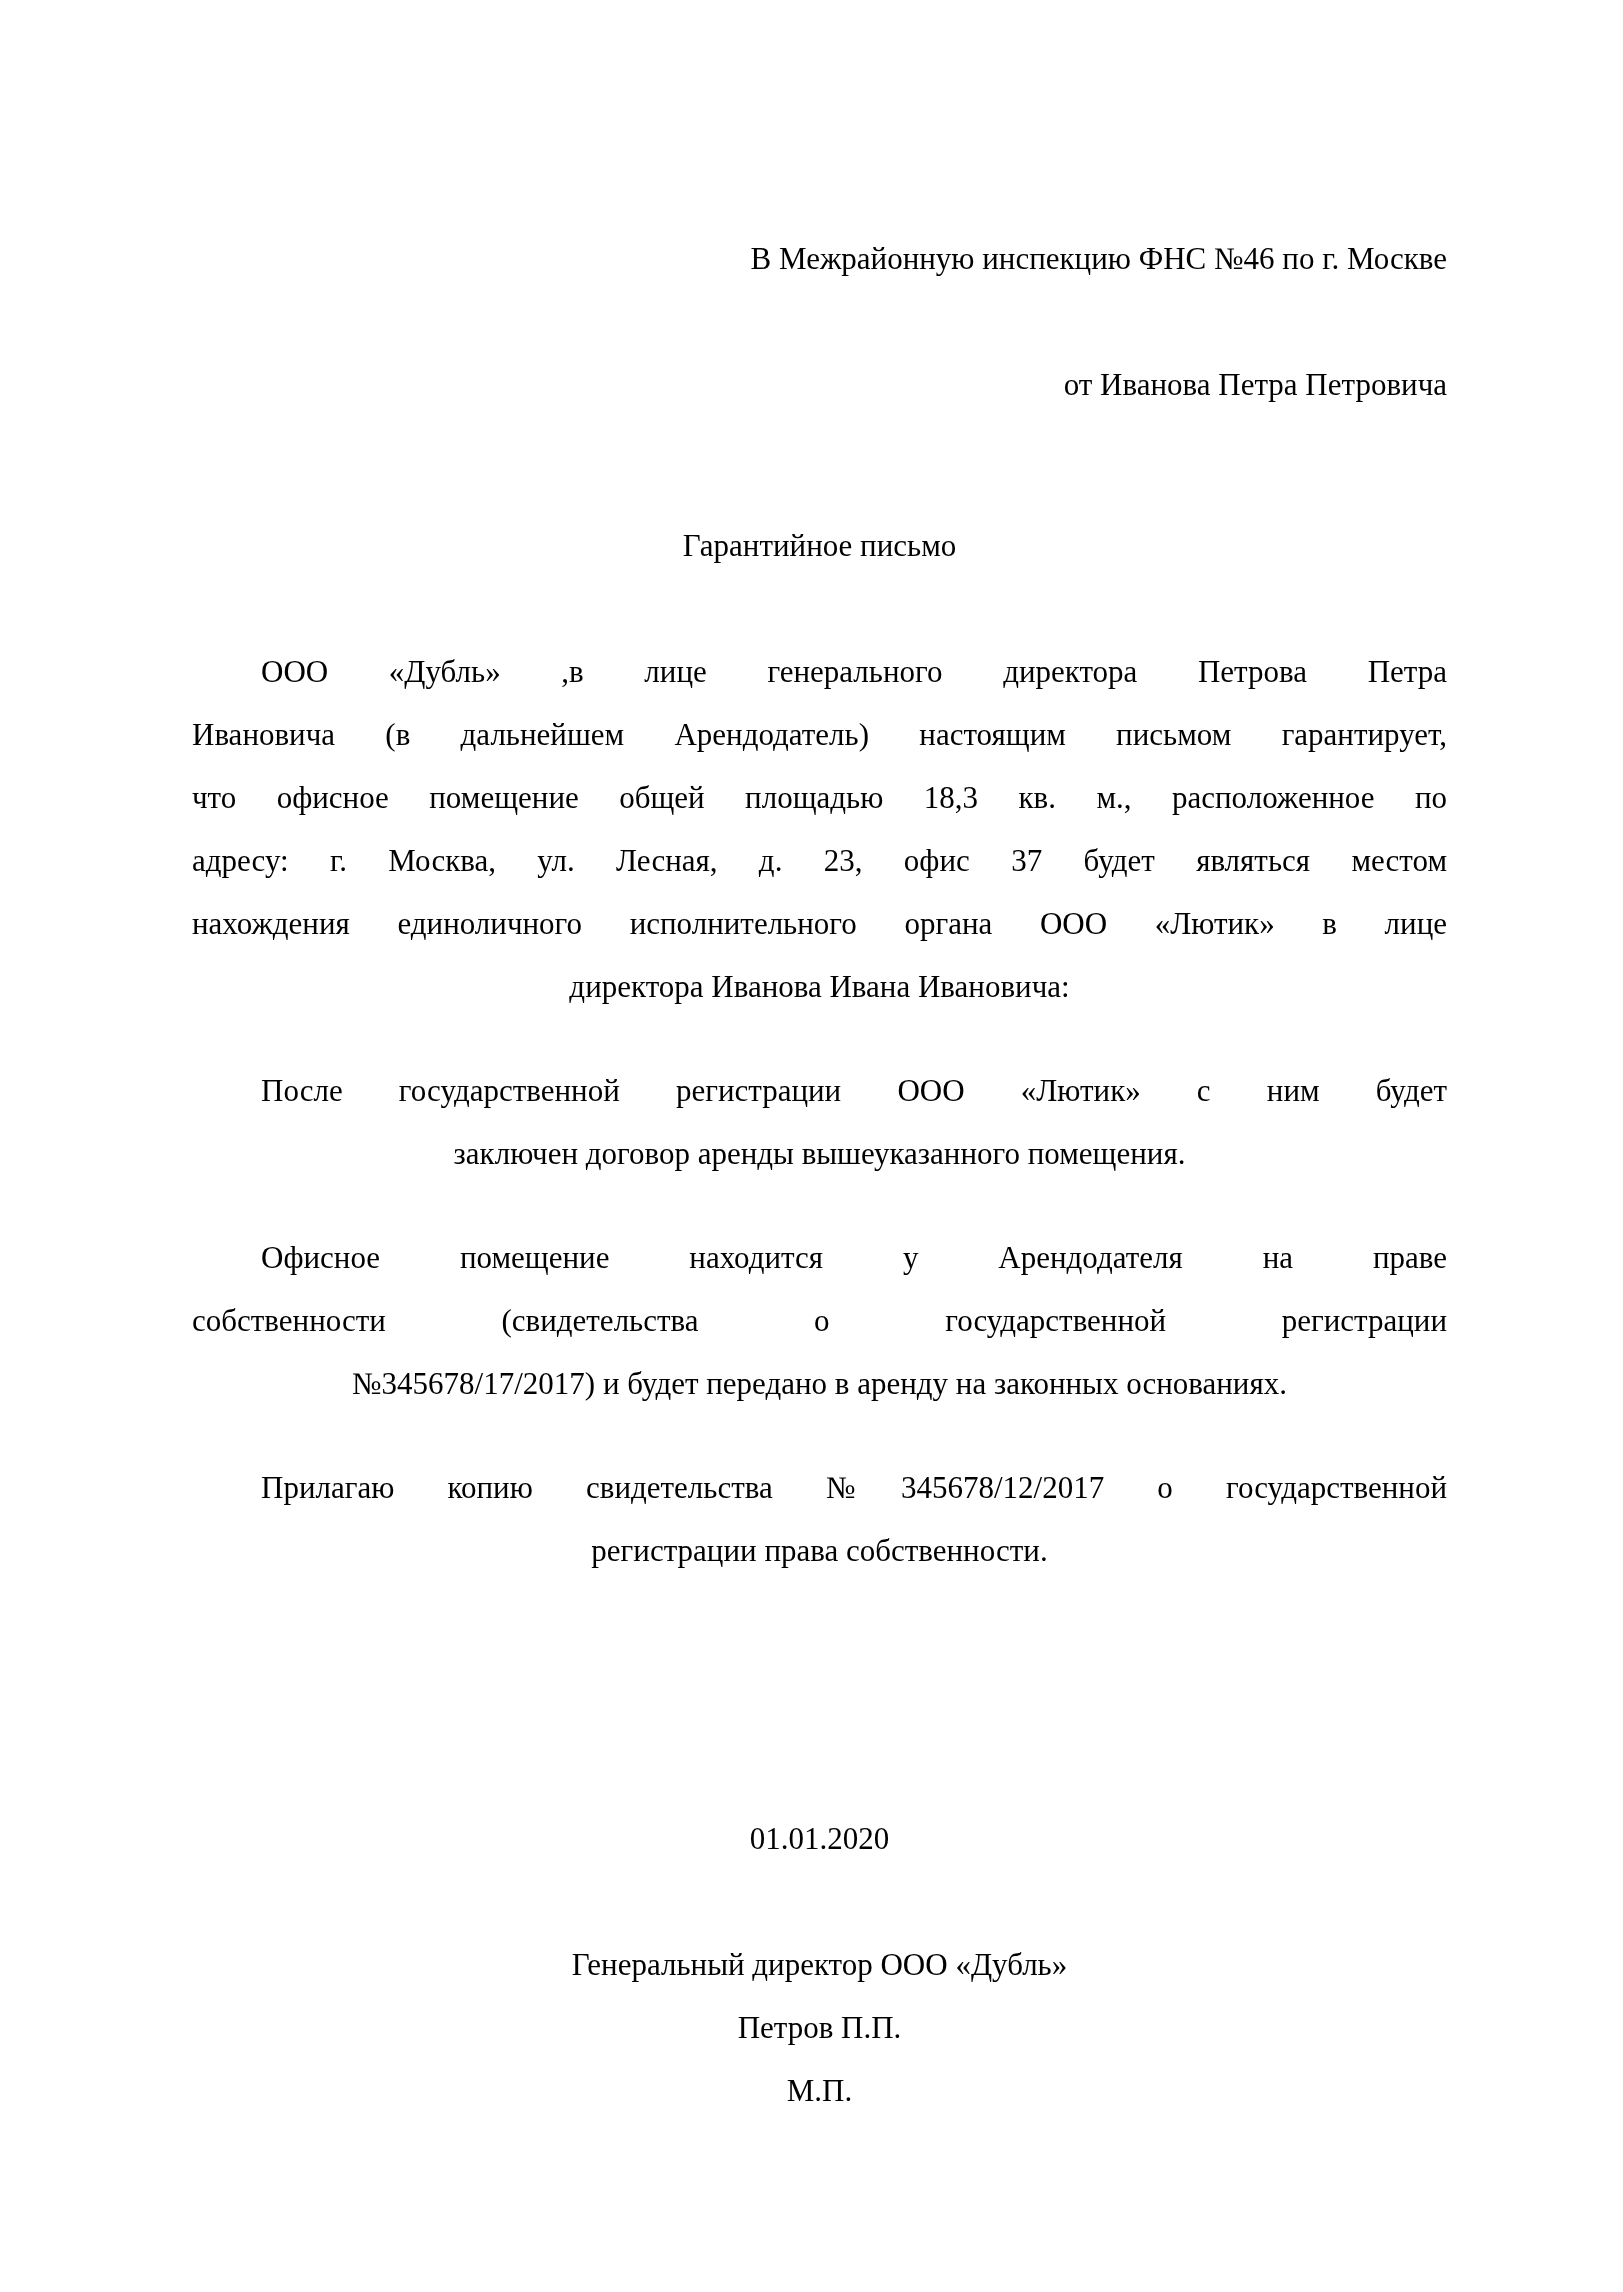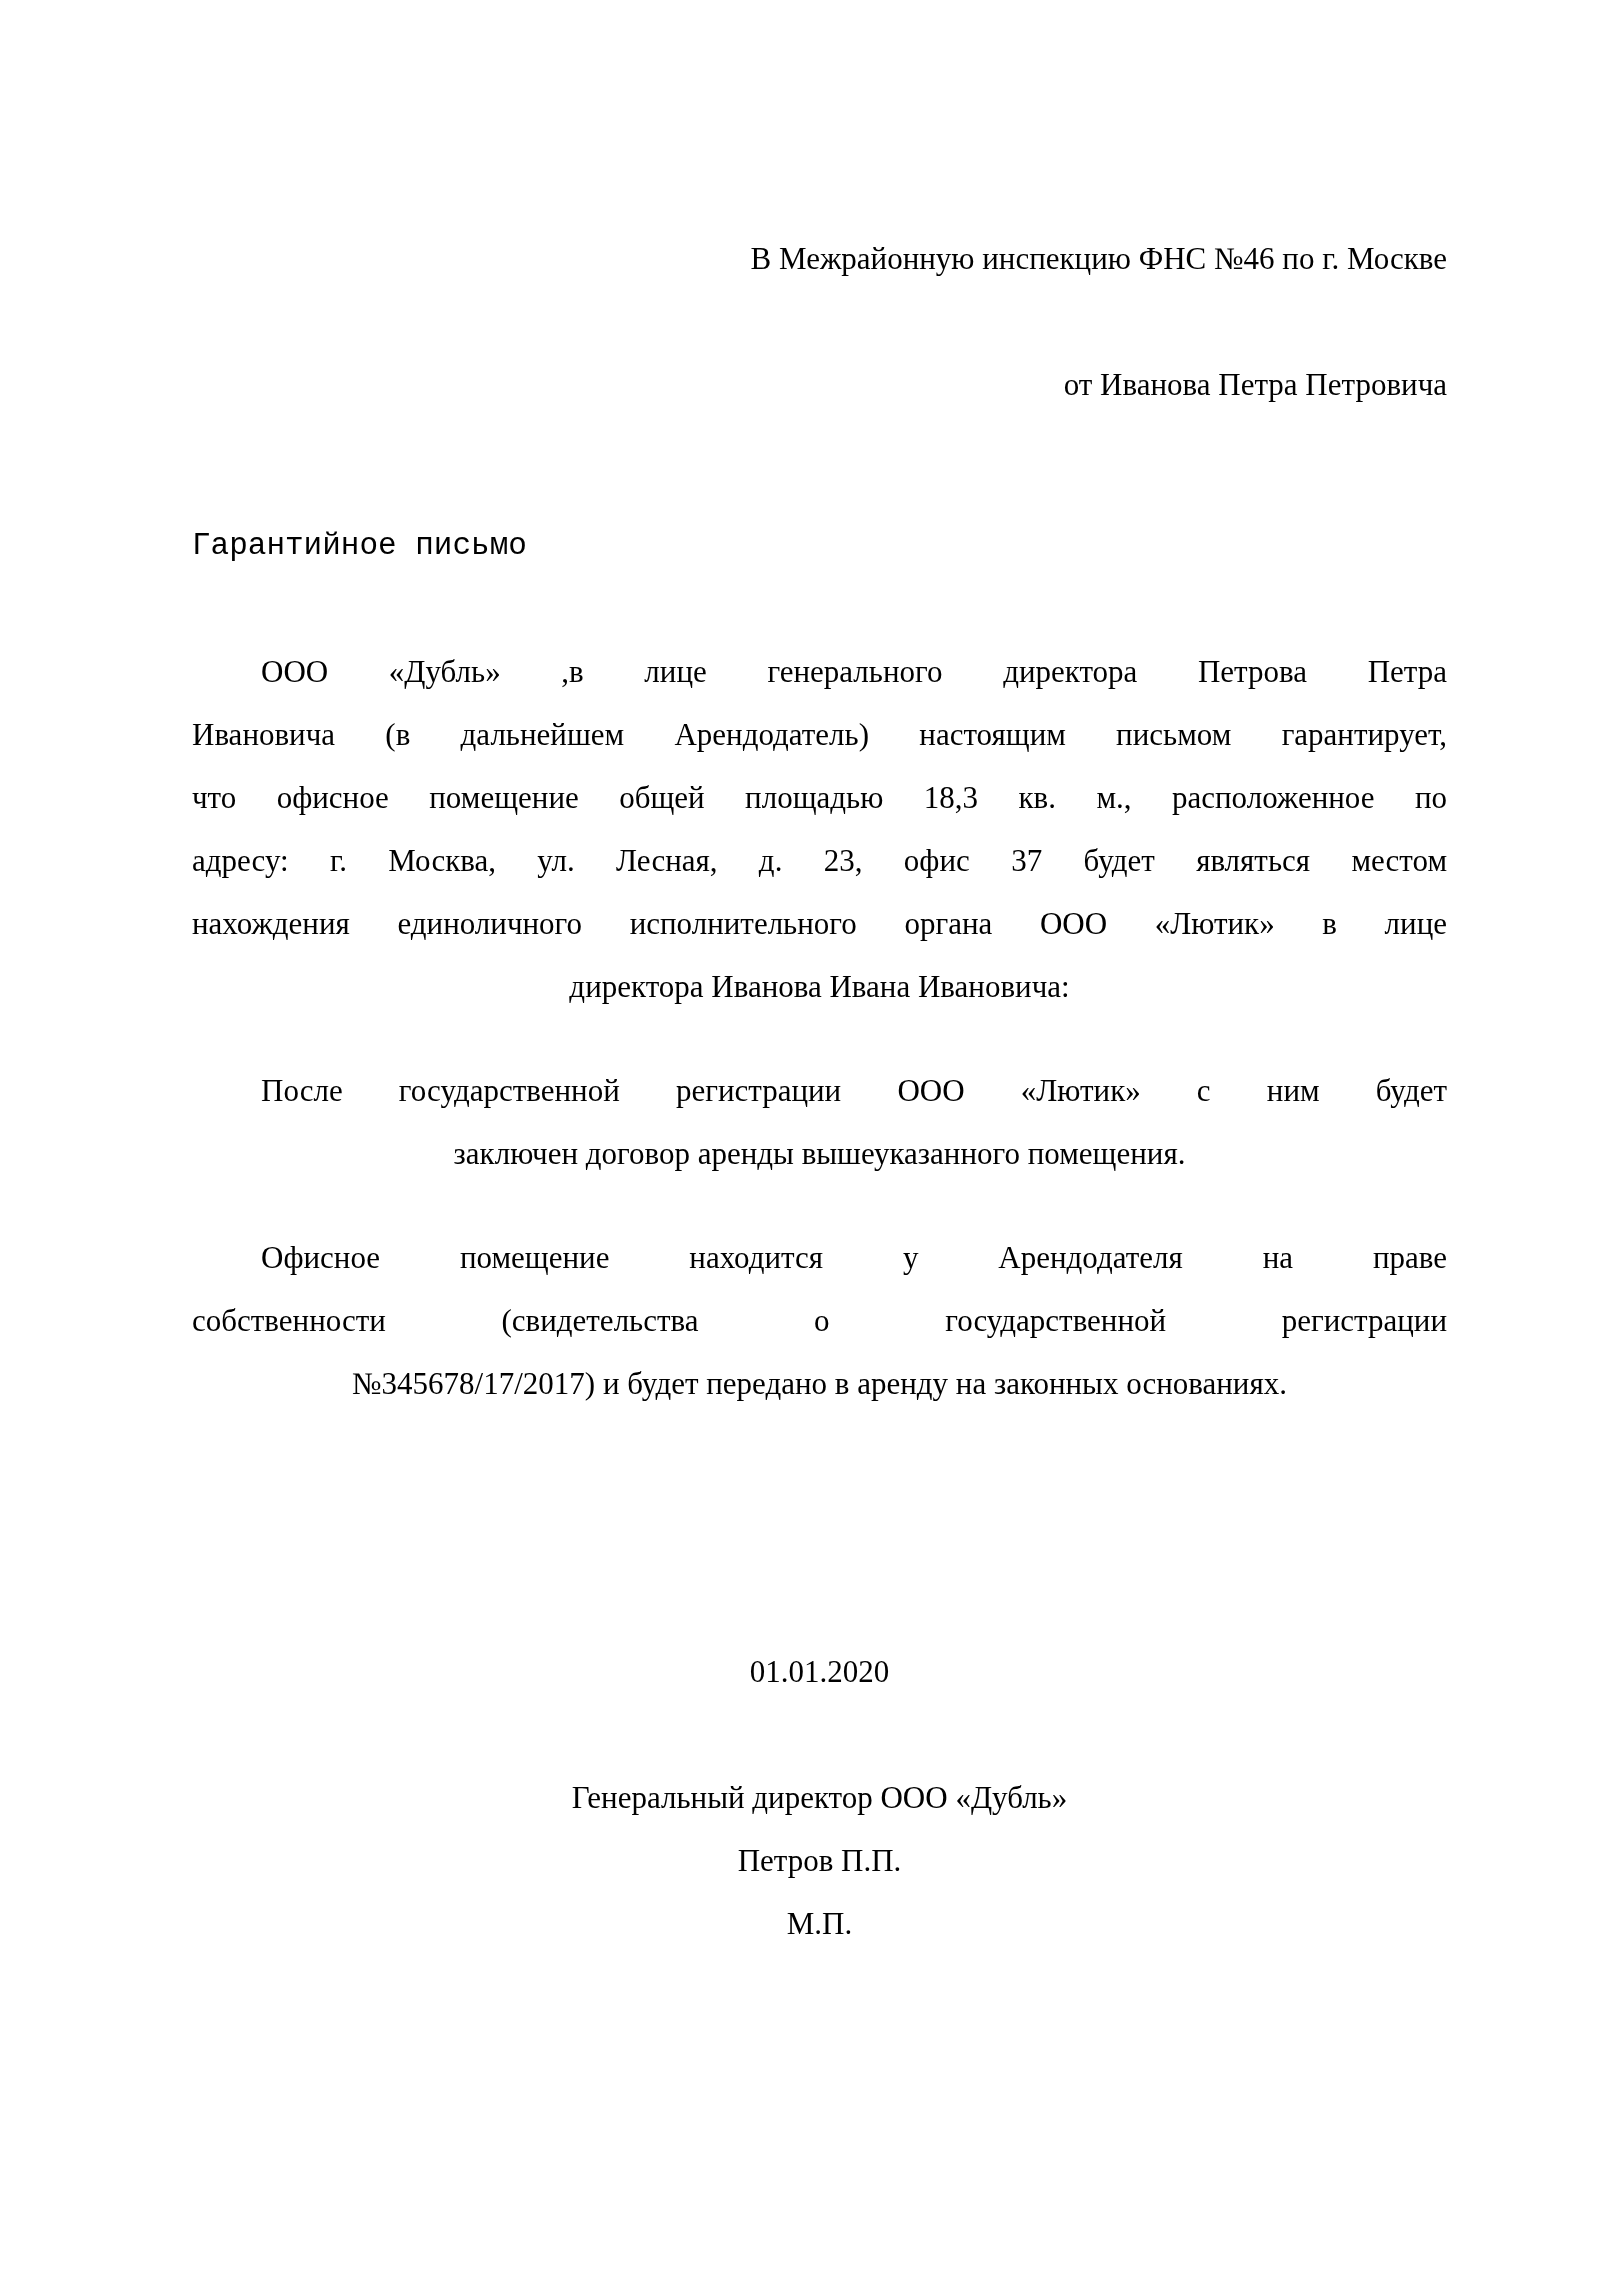--- a/index.html
+++ b/index.html
@@ -35,23 +35,23 @@
   }
   .addressee-line {
     text-align: right;
     white-space: nowrap;
   }
   .addressee-line.first {
     margin-bottom: 63px;
   }
   
   .doc-title {
+    text-align: center;
     margin-top: 98px;
     margin-bottom: 0;
-    font-family: Liberation Mono, monospace;
   }
   
   .para {
     text-align: justify;
     text-justify: inter-word;
     text-indent: 69px;
     margin: 0;
   }
   .para.first-body {
     margin-top: 63px;
@@ -112,20 +112,24 @@
       <span class="justify-line indented">После государственной регистрации ООО «Лютик» с ним будет</span>
       <span class="last-line">заключен договор аренды вышеуказанного помещения.</span>
     </div>
 
     <div class="para spaced">
       <span class="justify-line indented">Офисное помещение находится у Арендодателя на праве</span>
       <span class="justify-line">собственности (свидетельства о государственной регистрации</span>
       <span class="last-line">№345678/17/2017) и будет передано в аренду на законных основаниях.</span>
     </div>
 
+    <div class="para spaced">
+      <span class="justify-line indented">Прилагаю копию свидетельства №345678/12/2017 о государственной</span>
+      <span class="last-line">регистрации права собственности.</span>
+    </div>
 
     <div class="signature-block">
       <div class="sig-line sig-date">01.01.2020</div>
       <div class="sig-line">Генеральный директор ООО «Дубль»</div>
       <div class="sig-line">Петров П.П.</div>
       <div class="sig-line">М.П.</div>
     </div>
 
   </div>
 </div>

